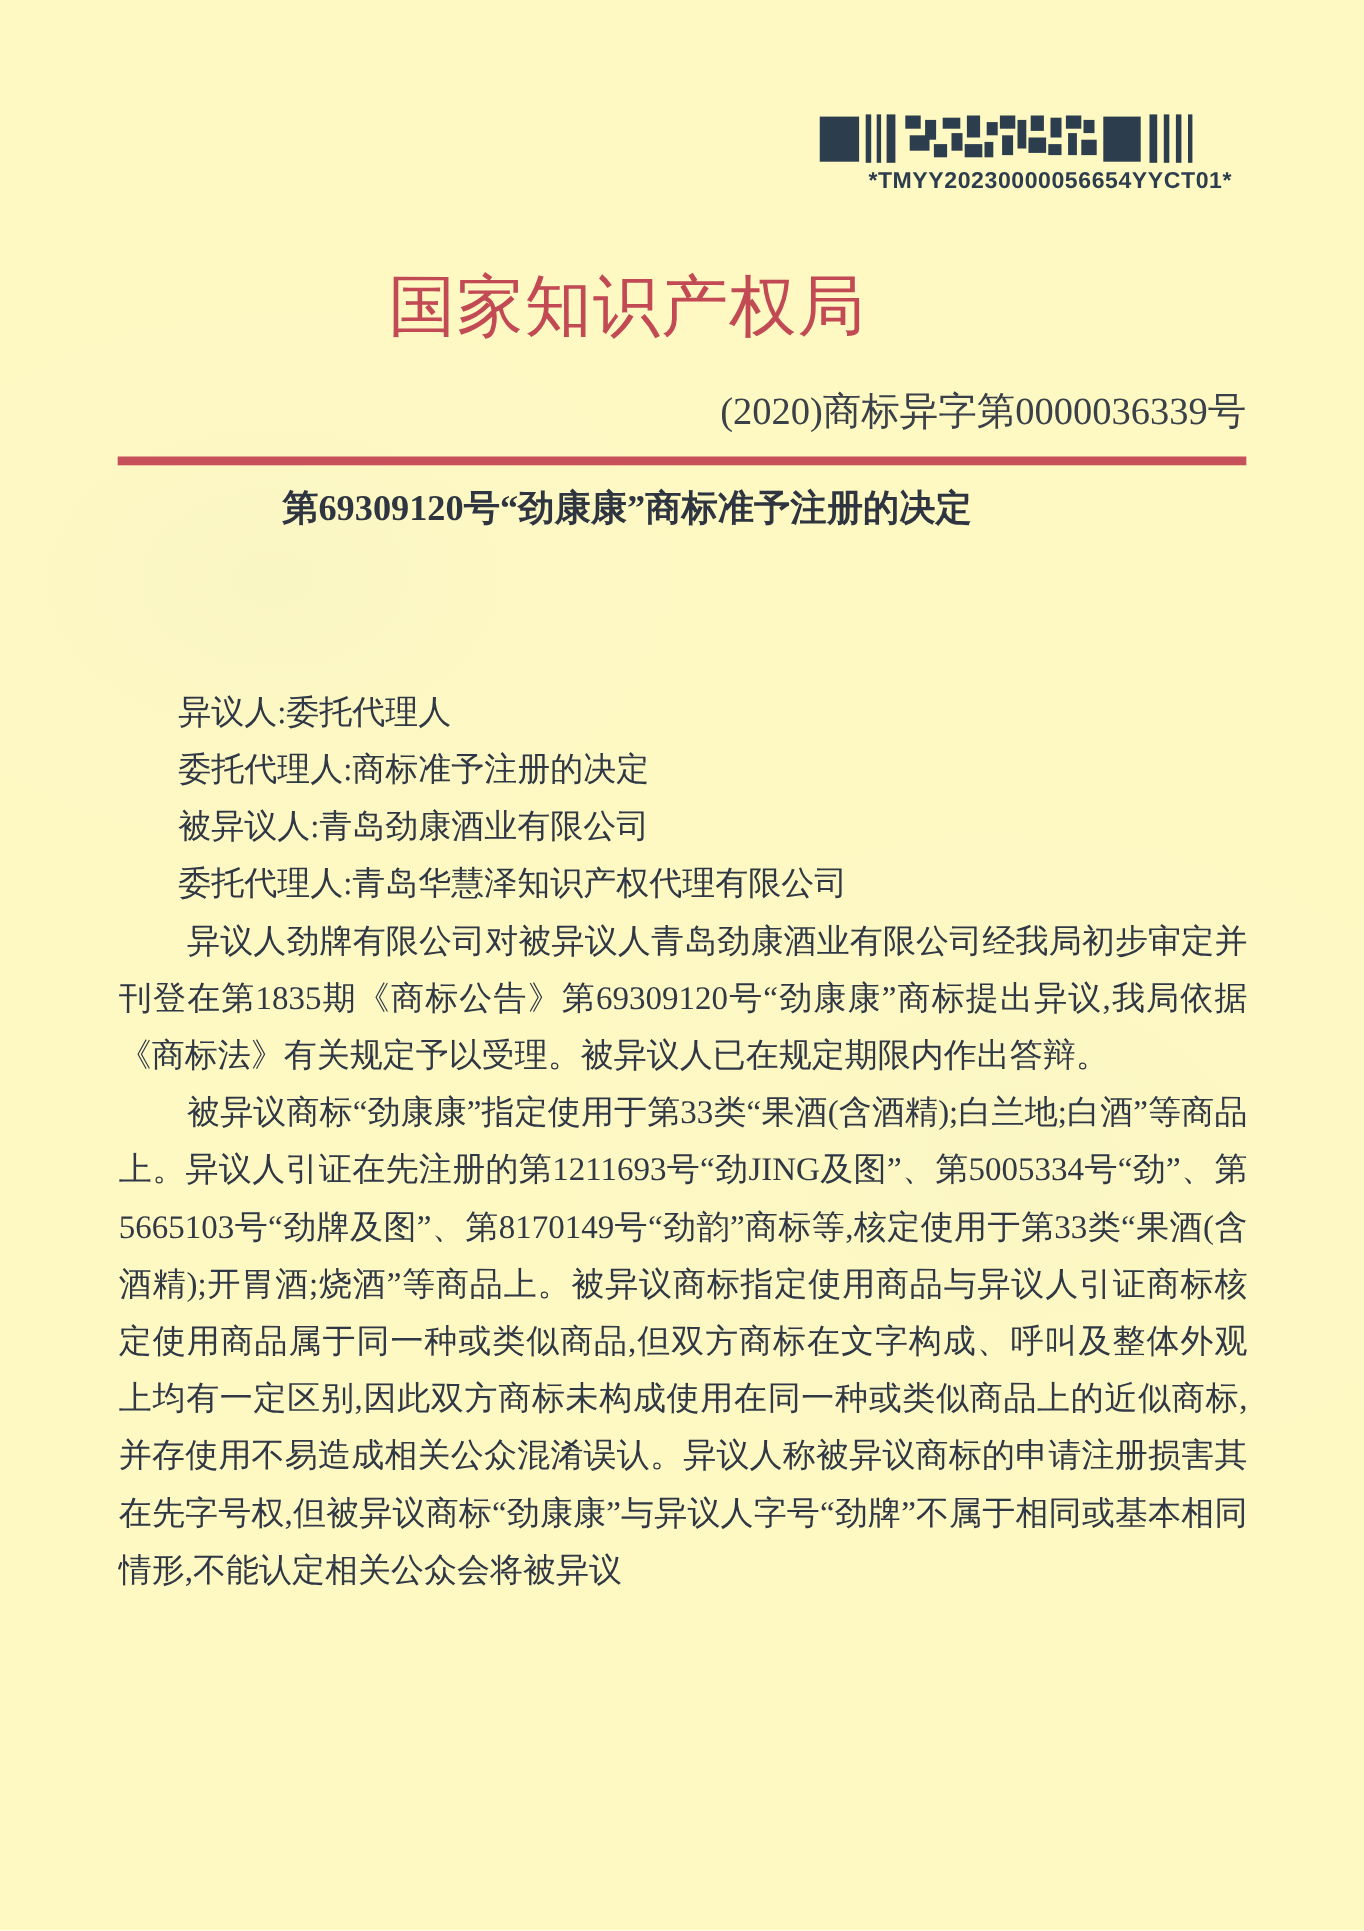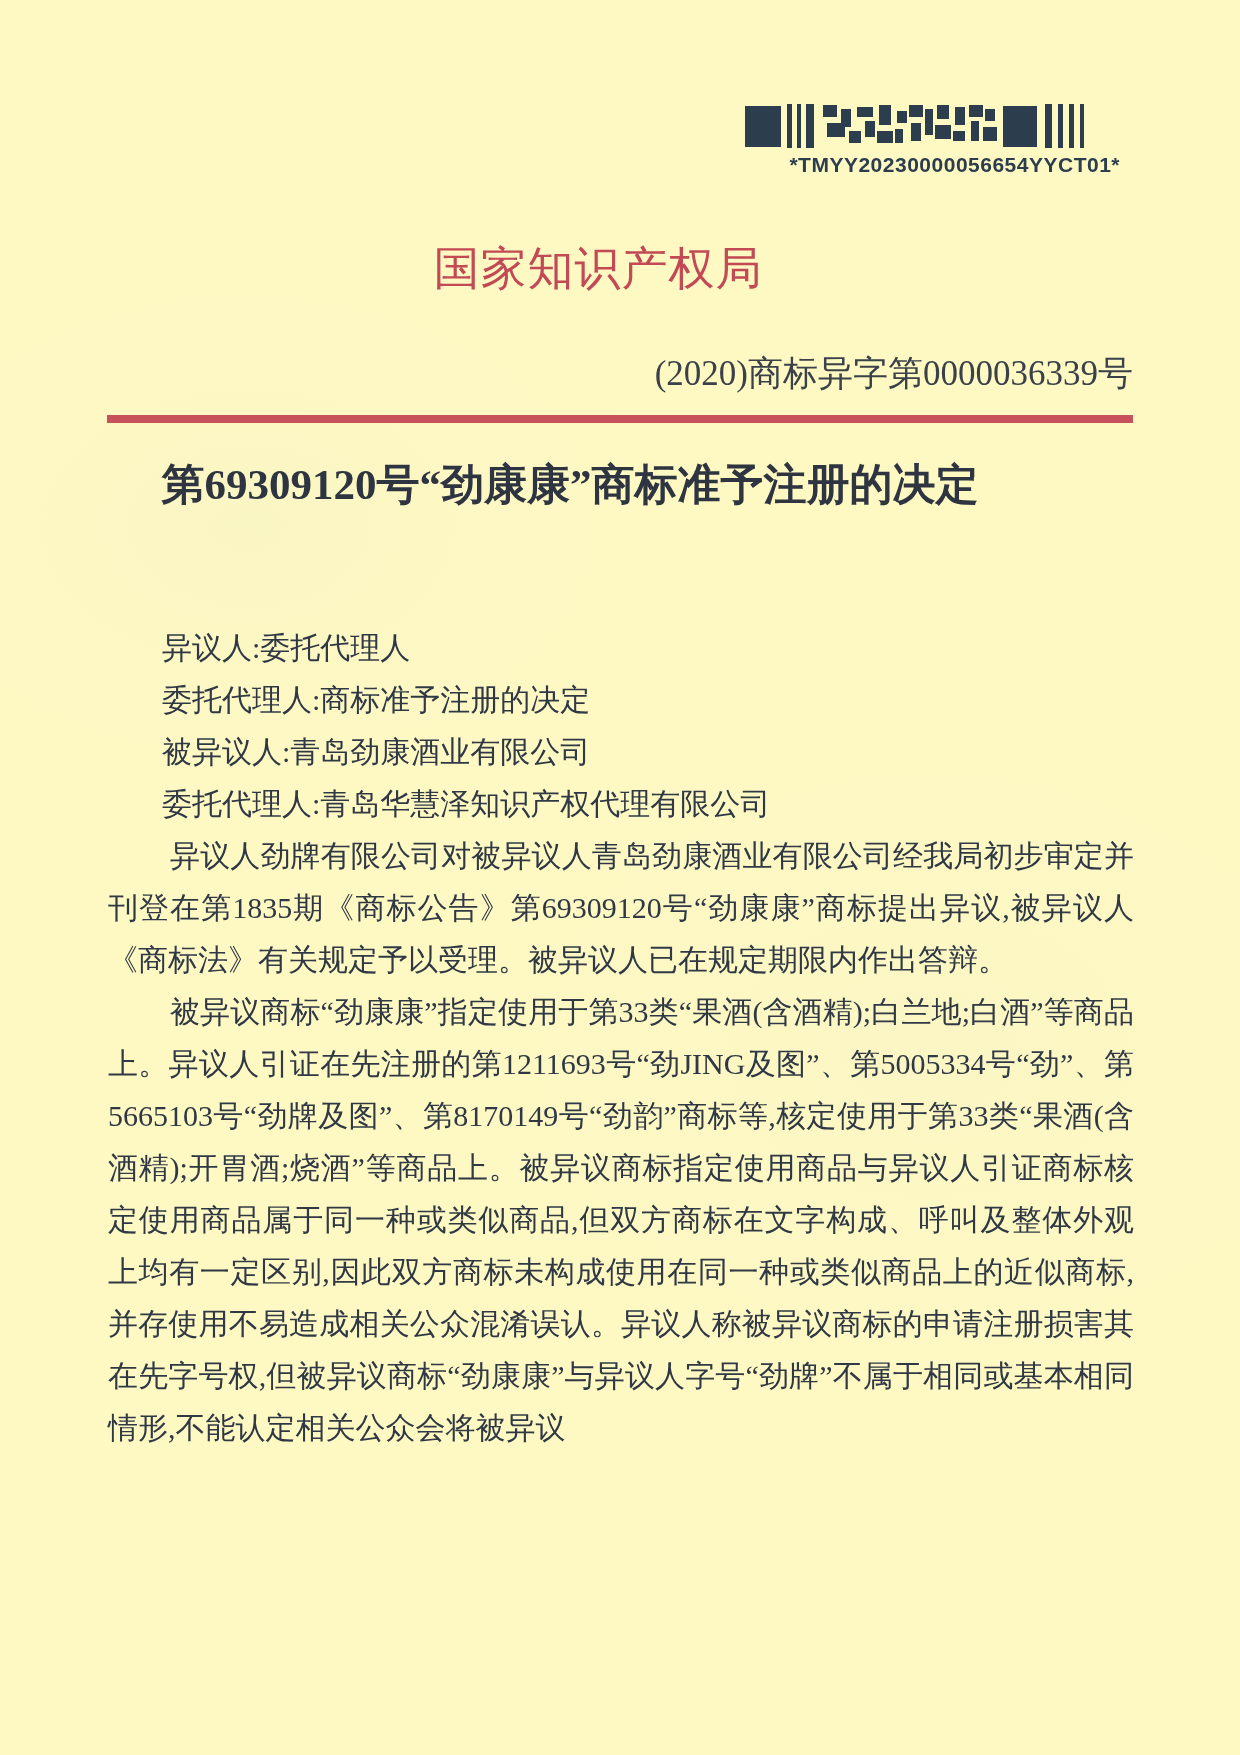--- a/index.html
+++ b/index.html
@@ -40,24 +40,24 @@
     font-family: "Liberation Sans", "DejaVu Sans", sans-serif;
     font-weight: 700;
     font-size: 21px;
     letter-spacing: 0.5px;
     color: #2c3d4e;
     white-space: nowrap;
   }
 
   .agency-title {
     position: absolute;
-    left: 598px;
+    left: 570px;
     top: 238px;
     transform: translateX(-50%);
-    font-size: 46px;
+    font-size: 61px;
     font-weight: 400;
     letter-spacing: 1px;
     color: #c24a55;
     white-space: nowrap;
   }
 
   .doc-number {
     position: absolute;
     right: 107px;
     top: 350px;
@@ -71,23 +71,23 @@
     left: 107px;
     top: 415px;
     width: 1026px;
     height: 8px;
     background: #c6515b;
   }
 
   .decision-title {
     position: absolute;
     left: 570px;
-    top: 456px;
+    top: 440px;
     transform: translateX(-50%);
-    font-size: 43px;
+    font-size: 33px;
     font-weight: 700;
     color: #2e3540;
     white-space: nowrap;
   }
 
   .document-body {
     position: absolute;
     left: 108px;
     top: 622px;
     width: 1026px;
@@ -154,17 +154,17 @@
 
   <div class="header-divider"></div>
 
   <div class="decision-title">第69309120号“劲康康”商标准予注册的决定</div>
 
   <div class="document-body">
     <p class="party-line">异议人:委托代理人</p>
     <p class="party-line">委托代理人:商标准予注册的决定</p>
     <p class="party-line">被异议人:青岛劲康酒业有限公司</p>
     <p class="party-line">委托代理人:青岛华慧泽知识产权代理有限公司</p>
-    <p class="paragraph">异议人劲牌有限公司对被异议人青岛劲康酒业有限公司经我局初步审定并刊登在第1835期《商标公告》第69309120号“劲康康”商标提出异议,被异议人《商标法》有关规定予以受理。被异议人已在规定期限内作出答辩。</p>
+    <p class="paragraph">异议人劲牌有限公司对被异议人青岛劲康酒业有限公司经我局初步审定并刊登在第1835期《商标公告》第69309120号“劲康康”商标提出异议,我局依据《商标法》有关规定予以受理。被异议人已在规定期限内作出答辩。</p>
     <p class="paragraph">被异议商标“劲康康”指定使用于第33类“果酒(含酒精);白兰地;白酒”等商品上。异议人引证在先注册的第1211693号“劲JING及图”、第5005334号“劲”、第5665103号“劲牌及图”、第8170149号“劲韵”商标等,核定使用于第33类“果酒(含酒精);开胃酒;烧酒”等商品上。被异议商标指定使用商品与异议人引证商标核定使用商品属于同一种或类似商品,但双方商标在文字构成、呼叫及整体外观上均有一定区别,因此双方商标未构成使用在同一种或类似商品上的近似商标,并存使用不易造成相关公众混淆误认。异议人称被异议商标的申请注册损害其在先字号权,但被异议商标“劲康康”与异议人字号“劲牌”不属于相同或基本相同情形,不能认定相关公众会将被异议</p>
   </div>
 
 </div>
 
 </body></html>

